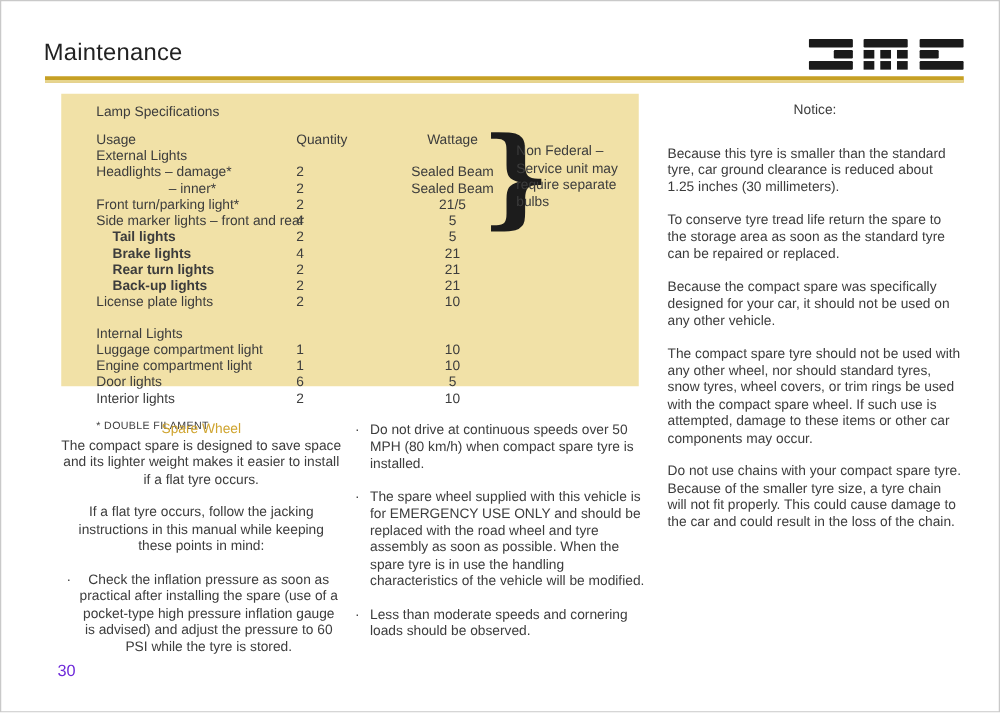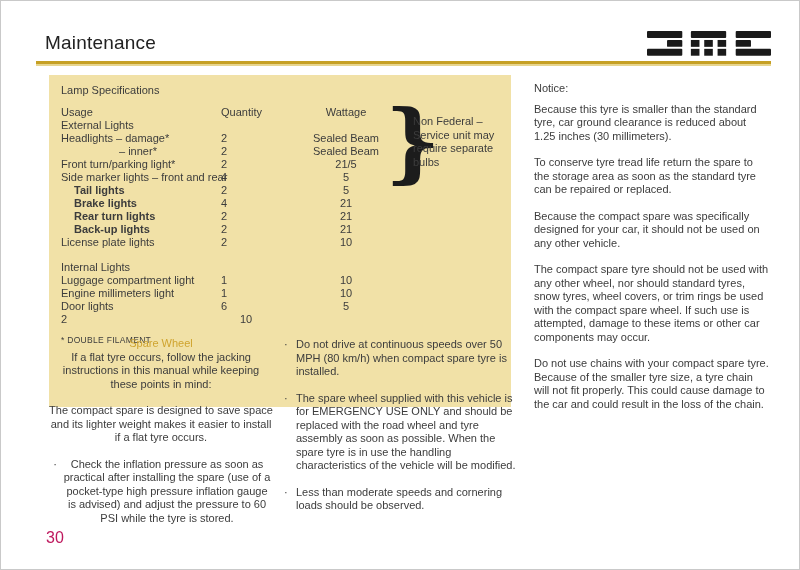--- a/index.html
+++ b/index.html
@@ -4,32 +4,32 @@
 <style>
   * { margin:0; padding:0; box-sizing:border-box; }
   html,body { background:#fff; }
   body { font-family:"Liberation Sans","DejaVu Sans",sans-serif; color:#3c3c3c; }
   .page {
     position:relative; width:800px; height:570px; background:#ffffff;
     border:1px solid #c9c9c9; overflow:hidden;
   }
   
   .page-title {
-    position:absolute; left:44px; top:31px;
+    position:absolute; left:34px; top:31px;
     font-size:19px; font-weight:400; color:#222; letter-spacing:0.2px;
   }
   .logo { position:absolute; left:646px; top:30px; width:124px; height:25px; }
   .gold-rule {
     position:absolute; left:35px; top:60px; width:735px; height:5px;
     background:#c6a024; border-bottom:2px solid #e7d58e;
   }
   
   .lampbox {
-    position:absolute; left:48px; top:74px; width:462px; height:332px;
-    background:#f1e1a7; padding:9px 0 0 12px; font-size:11px; line-height:13px;
+    position:absolute; left:48px; top:74px; width:462px; height:234px;
+    background:#f1e1a7; padding:9px 0 0 28px; font-size:11px; line-height:13px;
   }
   .lamp-title { margin-bottom:9px; }
   .trow { display:grid; grid-template-columns:160px 50px 150px; height:13px; }
   .c-usage { text-align:left; white-space:nowrap; }
   .c-qty   { text-align:left; }
   .c-watt  { text-align:center; white-space:nowrap; }
   .ind1 { padding-left:13px;font-weight:bold; }
   .ind2 { padding-left:58px; }
   .sect-spacer { height:12px; }
   .footnote { margin-top:8px; font-size:8.5px; letter-spacing:0.3px; }
@@ -42,25 +42,25 @@
     position:absolute; left:364px; top:40px; width:104px;
     white-space:pre-line; line-height:13.5px;
   }
   
   .textcol { position:absolute; font-size:11px; line-height:13.5px; }
   .textcol p { margin-bottom:13px; }
   .col-left   { left:48px;  top:336px; width:224px;text-align:center; }
   .col-middle { left:283px; top:337px; width:234px; }
   .col-right  { left:533px; top:81px;  width:236px; }
   .sub-heading { color:#cfa42f; margin-bottom:0px; }
-  .notice-heading { margin-bottom:7px; }
+  .notice-heading { margin-bottom:21px;text-align:center; }
   .bullet { display:flex; margin-bottom:13px; }
   .bullet .dot { width:12px; flex:0 0 12px; }
   
-  .page-number { position:absolute; left:45px; top:528px; font-size:16px; color:#be185d; }
+  .page-number { position:absolute; left:45px; top:528px; font-size:13px; color:#6d28d9; }
 </style>
 </head>
 <body>
 
 <div class="page">
 
   <div class="page-title">Maintenance</div>
 
   <div class="logo">
     <svg viewBox="0 0 130 26" width="124" height="25">
@@ -152,49 +152,50 @@
           <span class="c-usage">Internal Lights</span>
           <span class="c-qty"></span>
           <span class="c-watt"></span>
         </div>
         <div class="trow">
           <span class="c-usage">Luggage compartment light</span>
           <span class="c-qty">1</span>
           <span class="c-watt">10</span>
         </div>
         <div class="trow">
-          <span class="c-usage">Engine millimeters light</span>
+          <span class="c-usage">Engine compartment light</span>
           <span class="c-qty">1</span>
           <span class="c-watt">10</span>
         </div>
         <div class="trow">
           <span class="c-usage">Door lights</span>
           <span class="c-qty">6</span>
           <span class="c-watt">5</span>
         </div>
         <div class="trow">
+          <span class="c-usage">Interior lights</span>
           <span class="c-qty">2</span>
           <span class="c-watt">10</span>
         </div>
       </div>
 
     <div class="footnote">* DOUBLE FILAMENT</div>
 
     <div class="brace">}</div>
     <div class="brace-note">Non Federal –
 Service unit may
 require separate
 bulbs</div>
   </div>
 
   <div class="textcol col-left">
     <div class="sub-heading">Spare Wheel</div>
     <div>
+        <p>The compact spare is designed to save space and its lighter weight makes it easier to install if a flat tyre occurs.</p>
         <p>If a flat tyre occurs, follow the jacking instructions in this manual while keeping these points in mind:</p>
-        <p>The compact spare is designed to save space and its lighter weight makes it easier to install if a flat tyre occurs.</p>
       </div>
     <div>
         <div class="bullet">
           <span class="dot">·</span>
           <span>Check the inflation pressure as soon as practical after installing the spare (use of a pocket-type high pressure inflation gauge is advised) and adjust the pressure to 60 PSI while the tyre is stored.</span>
         </div>
       </div>
   </div>
 
   <div class="textcol col-middle">

